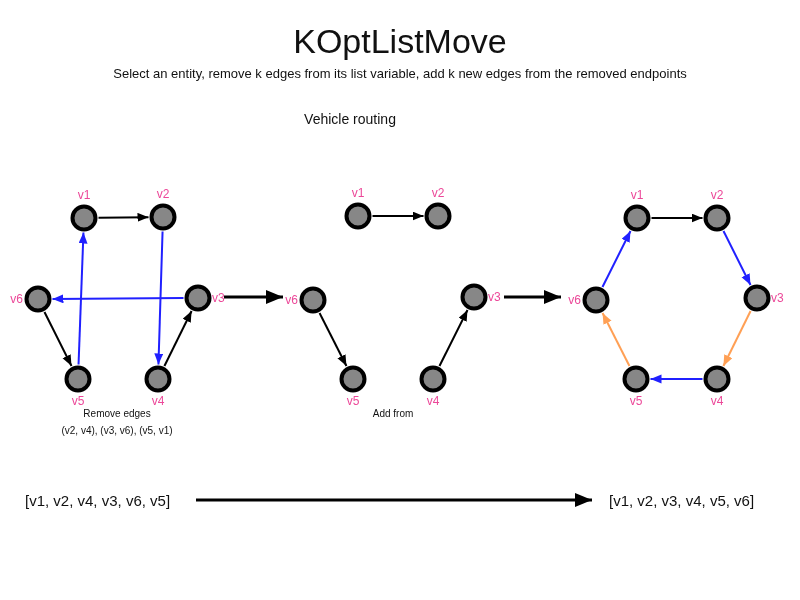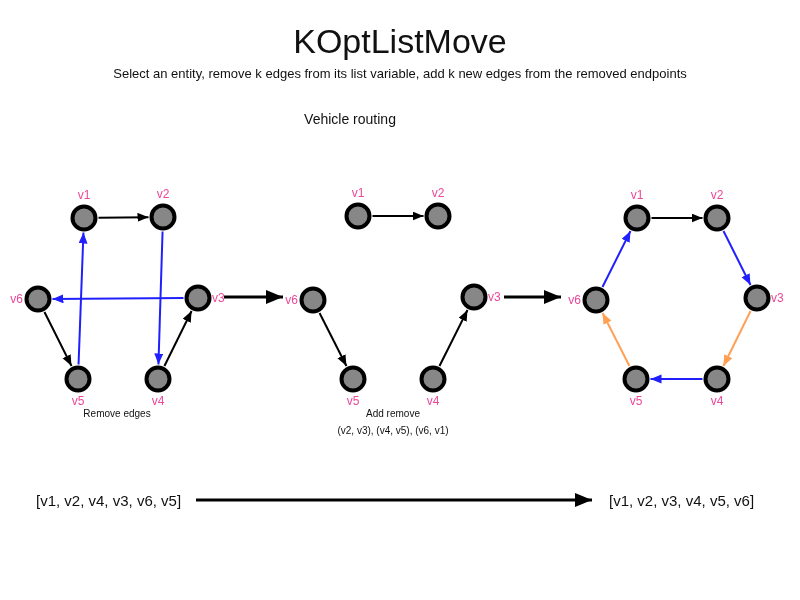--- a/index.html
+++ b/index.html
@@ -16,21 +16,21 @@
     position:absolute;width:27px;height:27px;box-sizing:border-box;
     border:4px solid #000;border-radius:50%;background:#878787;
     transform:translate(-50%,-50%);
   }
   .vlabel{position:absolute;font-size:12px;white-space:nowrap;color:#ec4899;}
   .caption{position:absolute;transform:translateX(-50%);text-align:center;font-size:10px;line-height:17px;white-space:nowrap;}
   .cap-g1{left:117px;top:405px;}
   .cap-g2{left:393px;top:405px;}
   .cap-g3{left:682px;top:405px;}
   .seq{position:absolute;font-size:15px;white-space:nowrap;top:492px;}
-  #seq-before{left:36px;}
+  #seq-before{left:25px;}
   #seq-after{left:597px;margin-left:12px;}
 </style>
 </head>
 <body>
 
 <div id="canvas">
   <div id="title" class="abs">KOptListMove</div>
   <div id="subtitle" class="abs">Select an entity, remove k edges from its list variable, add k new edges from the removed endpoints</div>
   <div id="section-label" class="abs">Vehicle routing</div>
 
@@ -103,21 +103,21 @@
       <div class="node" style="left: 757px; top: 298px;"></div>
       <div class="vlabel" style="left: 771px; top: 298px; transform: translate(0px, -50%);">v3</div>
       <div class="node" style="left: 636px; top: 379px;"></div>
       <div class="vlabel" style="left: 636px; top: 394px; transform: translate(-50%, 0px);">v5</div>
       <div class="node" style="left: 717px; top: 379px;"></div>
       <div class="vlabel" style="left: 717px; top: 394px; transform: translate(-50%, 0px);">v4</div>
     </div>
 
   <div class="caption cap-g1">
     <div>Remove edges</div>
+    <div>(v2, v4), (v3, v6), (v5, v1)</div>
   </div>
   <div class="caption cap-g2">
-    <div>Add remove</div>
-    <div>(v2, v3), (v4, v5), (v6, v1)</div>
+    <div>Add from</div>
   </div>
 
   <div id="seq-before" class="seq">[v1, v2, v4, v3, v6, v5]</div>
   <div id="seq-after" class="seq">[v1, v2, v3, v4, v5, v6]</div>
 </div>
 
 </body></html>

